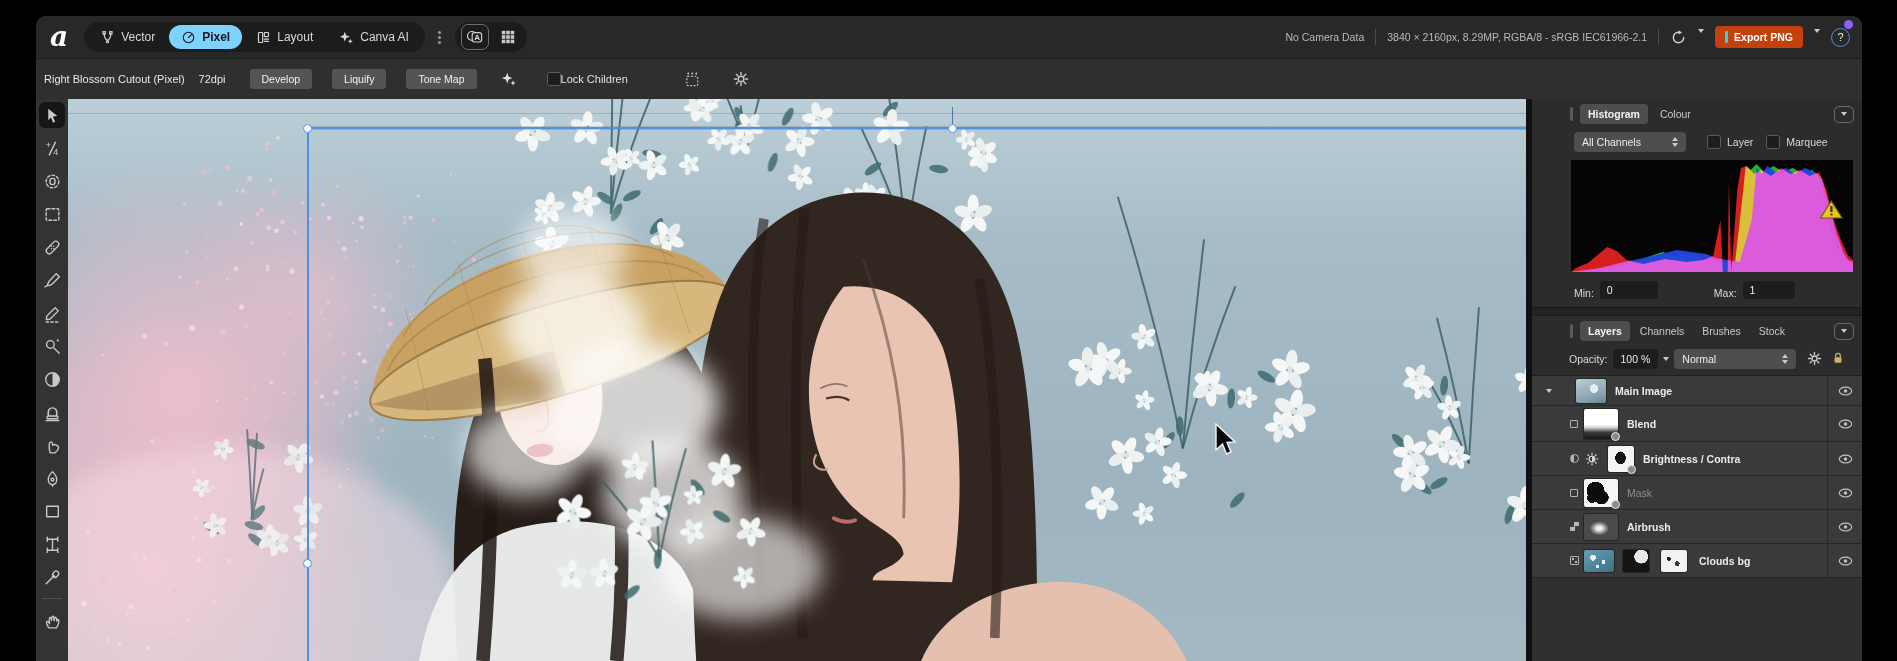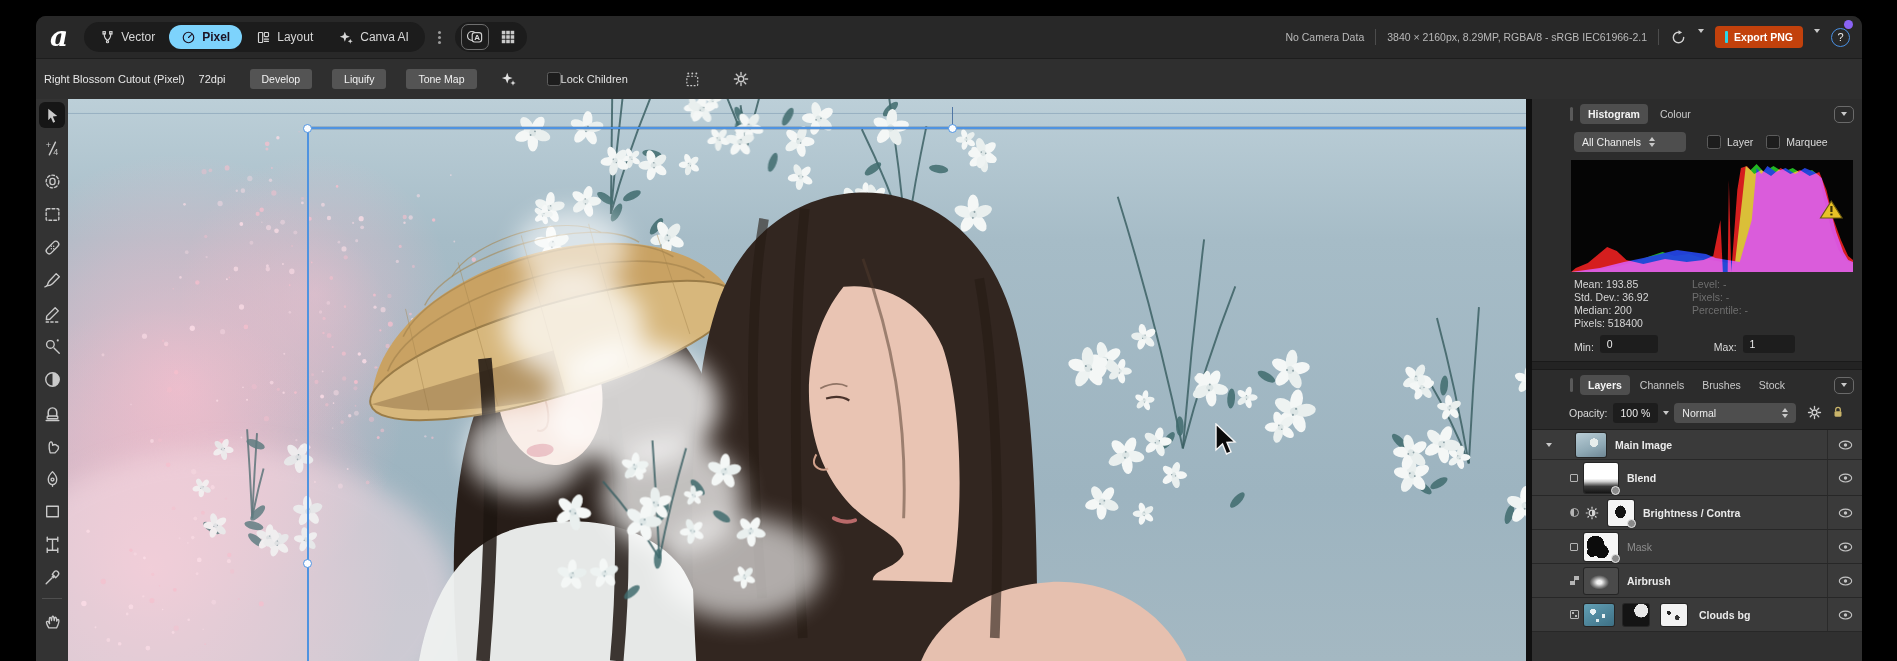--- a/index.html
+++ b/index.html
@@ -824,21 +824,21 @@
         <span id="hist-tabs" style="display:flex;gap:4px">
             <span class="ptab active">Histogram</span>
             <span class="ptab">Colour</span>
           </span>
         <span class="collapse-btn">
             <span class="tri-down"></span>
           </span>
       </div>
 
       <div class="controls-row">
-        <div class="chip" style="width:96px;">
+        <div class="chip" style="width:96px;justify-content:space-between">
           <span>All Channels</span>
           <span class="stepper">
               <span class="tri-up"></span>
               <span class="tri-down"></span>
             </span>
         </div>
         <span class="chk-label" style="margin-left:14px">
           <span class="chk"></span>
           <span>Layer</span>
         </span>
@@ -857,33 +857,20 @@
             <path d="M0 112 L24 108 44 102 60 98 74 94 88 90 100 92 112 94 120 98 130 100 140 102 150 60 154 8 158 14 163 6 170 12 178 8 186 14 194 8 202 12 208 18 214 44 220 72 226 92 230 100 234 102 L234 112 Z" fill="#2040e0" opacity=".95"></path>
           </g>
           <g>
             <path d="M207 58 L216 41 L225 58 Z" fill="#e8c227" stroke="#6b5a10" stroke-width="1"></path>
             <rect x="215.2" y="46" width="1.8" height="6" fill="#3c3206"></rect>
               <rect x="215.2" y="53.6" width="1.8" height="1.8" fill="#3c3206"></rect>
           </g>
         </svg>
       </div>
 
-      <div class="stats">
-        <div class="colL" id="stats-left">
-            <div>Mean: 193.85</div>
-            <div>Std. Dev.: 36.92</div>
-            <div>Median: 200</div>
-            <div>Pixels: 518400</div>
-          </div>
-        <div class="colR" id="stats-right">
-            <div>Level: -</div>
-            <div>Pixels: -</div>
-            <div>Percentile: -</div>
-          </div>
-      </div>
 
       <div class="minmax">
         <span>Min:</span>
         <span class="valbox">0</span>
         <span class="maxlab">Max:</span>
         <span class="valbox sm">1</span>
       </div>
 
       <div class="section-sep"></div>
 

